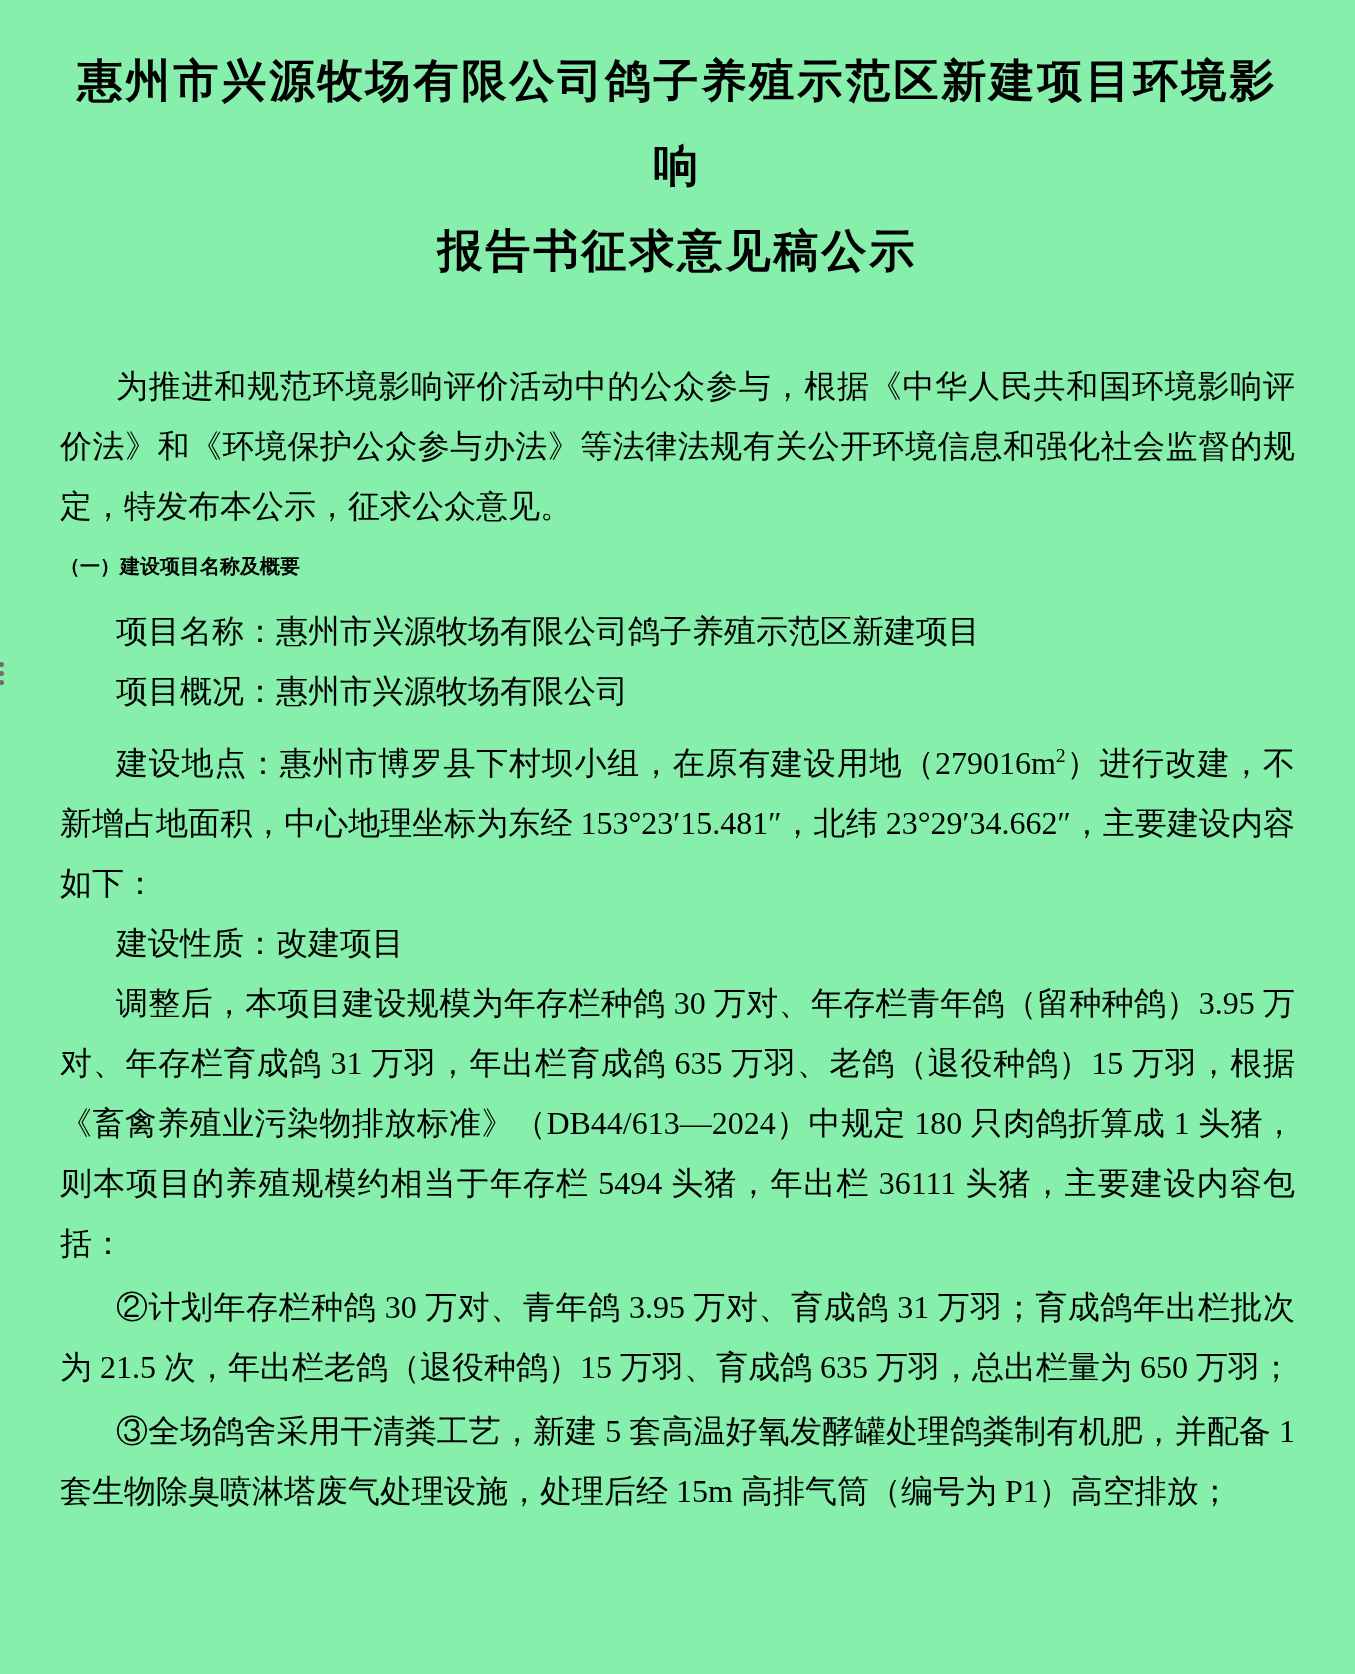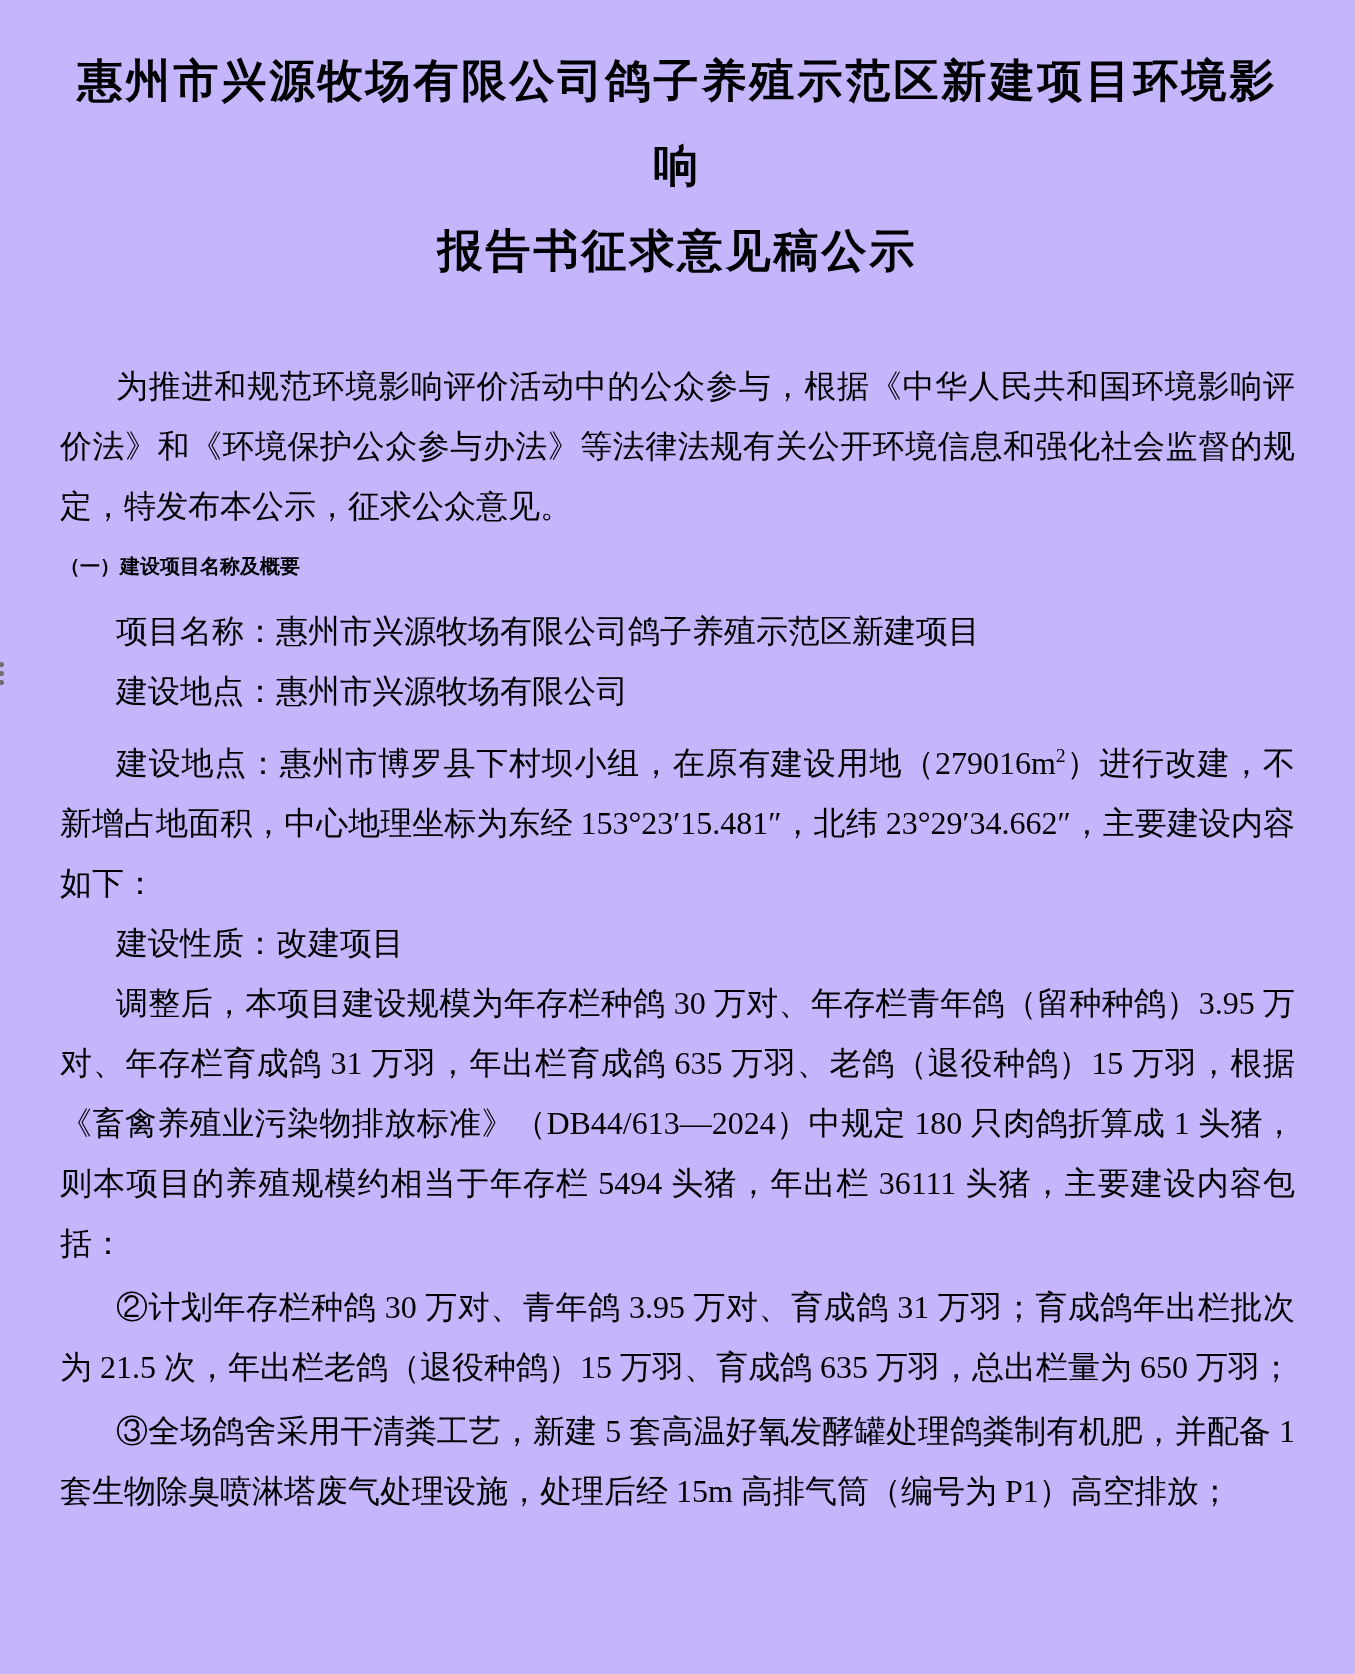--- a/index.html
+++ b/index.html
@@ -1,20 +1,20 @@
 <!DOCTYPE html>
 <html lang="zh"><head>
 <meta charset="utf-8">
 <style>
   html, body { margin: 0; padding: 0; background: #ffffff; }
   .page {
     position: relative;
     width: 1355px;
     height: 1674px;
-    background: #c4b5fd;
+    background: #86efac;
     color: #000000;
     overflow: hidden;
     font-family: "Liberation Serif", "DejaVu Serif", serif;
   }
   .content {
     padding: 0 60px;
   }
   .doc-title {
     margin-top: 38px;
     text-align: center;
@@ -86,21 +86,21 @@
       <div>惠州市兴源牧场有限公司鸽子养殖示范区新建项目环境影响</div>
       <div>报告书征求意见稿公示</div>
     </div>
 
     <p class="body-p p-intro">为推进和规范环境影响评价活动中的公众参与，根据《中华人民共和国环境影响评价法》和《环境保护公众参与办法》等法律法规有关公开环境信息和强化社会监督的规定，特发布本公示，征求公众意见。</p>
 
     <p class="body-p section-heading">（一）建设项目名称及概要</p>
 
     <p class="body-p p-name">项目名称：惠州市兴源牧场有限公司鸽子养殖示范区新建项目</p>
 
-    <p class="body-p">建设地点：惠州市兴源牧场有限公司</p>
+    <p class="body-p">项目概况：惠州市兴源牧场有限公司</p>
 
     <p class="body-p p-loc"><span>建设地点：惠州市博罗县下村坝小组，在原有建设用地（279016m</span><sup class="sq">2</sup><span>）进行改建，不新增占地面积，中心地理坐标为东经 153°23′15.481″，北纬 23°29′34.662″，主要建设内容如下：</span></p>
 
     <p class="body-p">建设性质：改建项目</p>
 
 
     <p class="body-p">调整后，本项目建设规模为年存栏种鸽 30 万对、年存栏青年鸽（留种种鸽）3.95 万对、年存栏育成鸽 31 万羽，年出栏育成鸽 635 万羽、老鸽（退役种鸽）15 万羽，根据《畜禽养殖业污染物排放标准》（DB44/613—2024）中规定 180 只肉鸽折算成 1 头猪，则本项目的养殖规模约相当于年存栏 5494 头猪，年出栏 36111 头猪，主要建设内容包括：</p>
 
 
     <p class="body-p p-item">②计划年存栏种鸽 30 万对、青年鸽 3.95 万对、育成鸽 31 万羽；育成鸽年出栏批次为 21.5 次，年出栏老鸽（退役种鸽）15 万羽、育成鸽 635 万羽，总出栏量为 650 万羽；</p>

